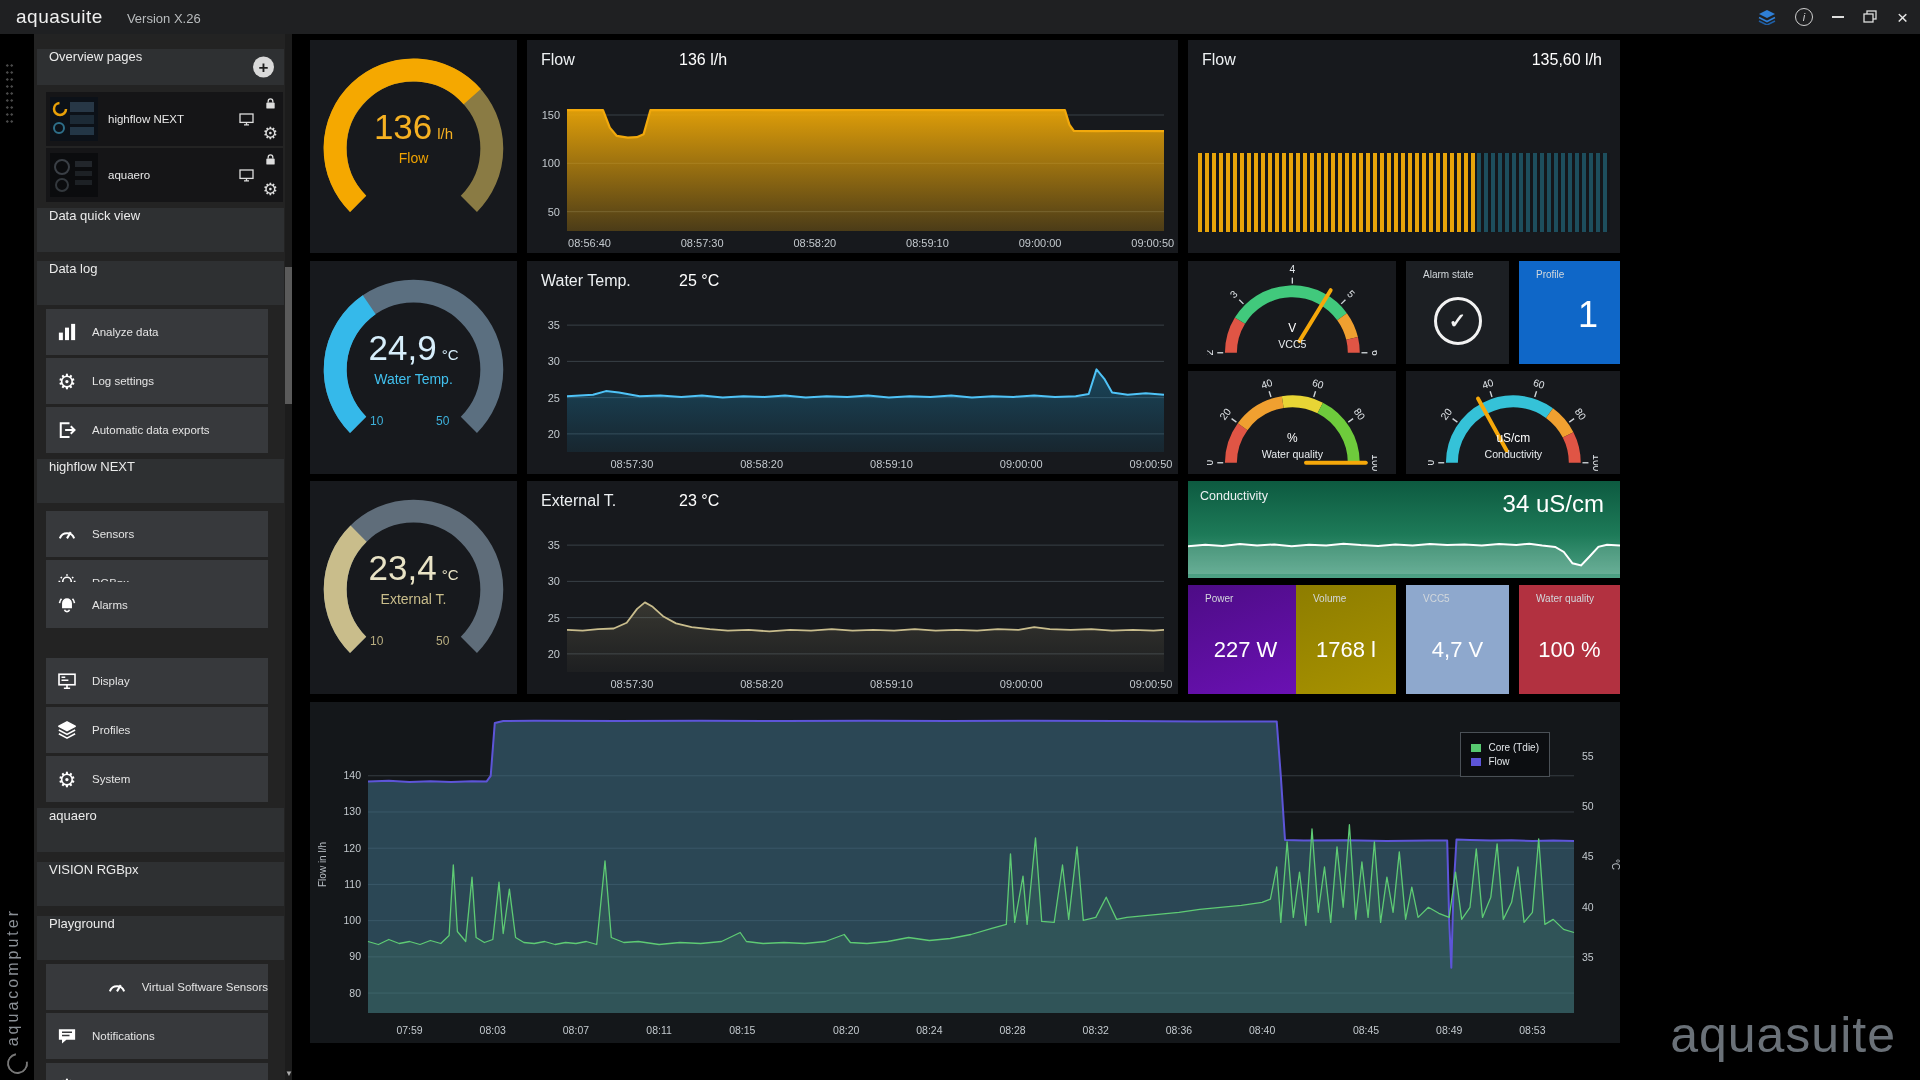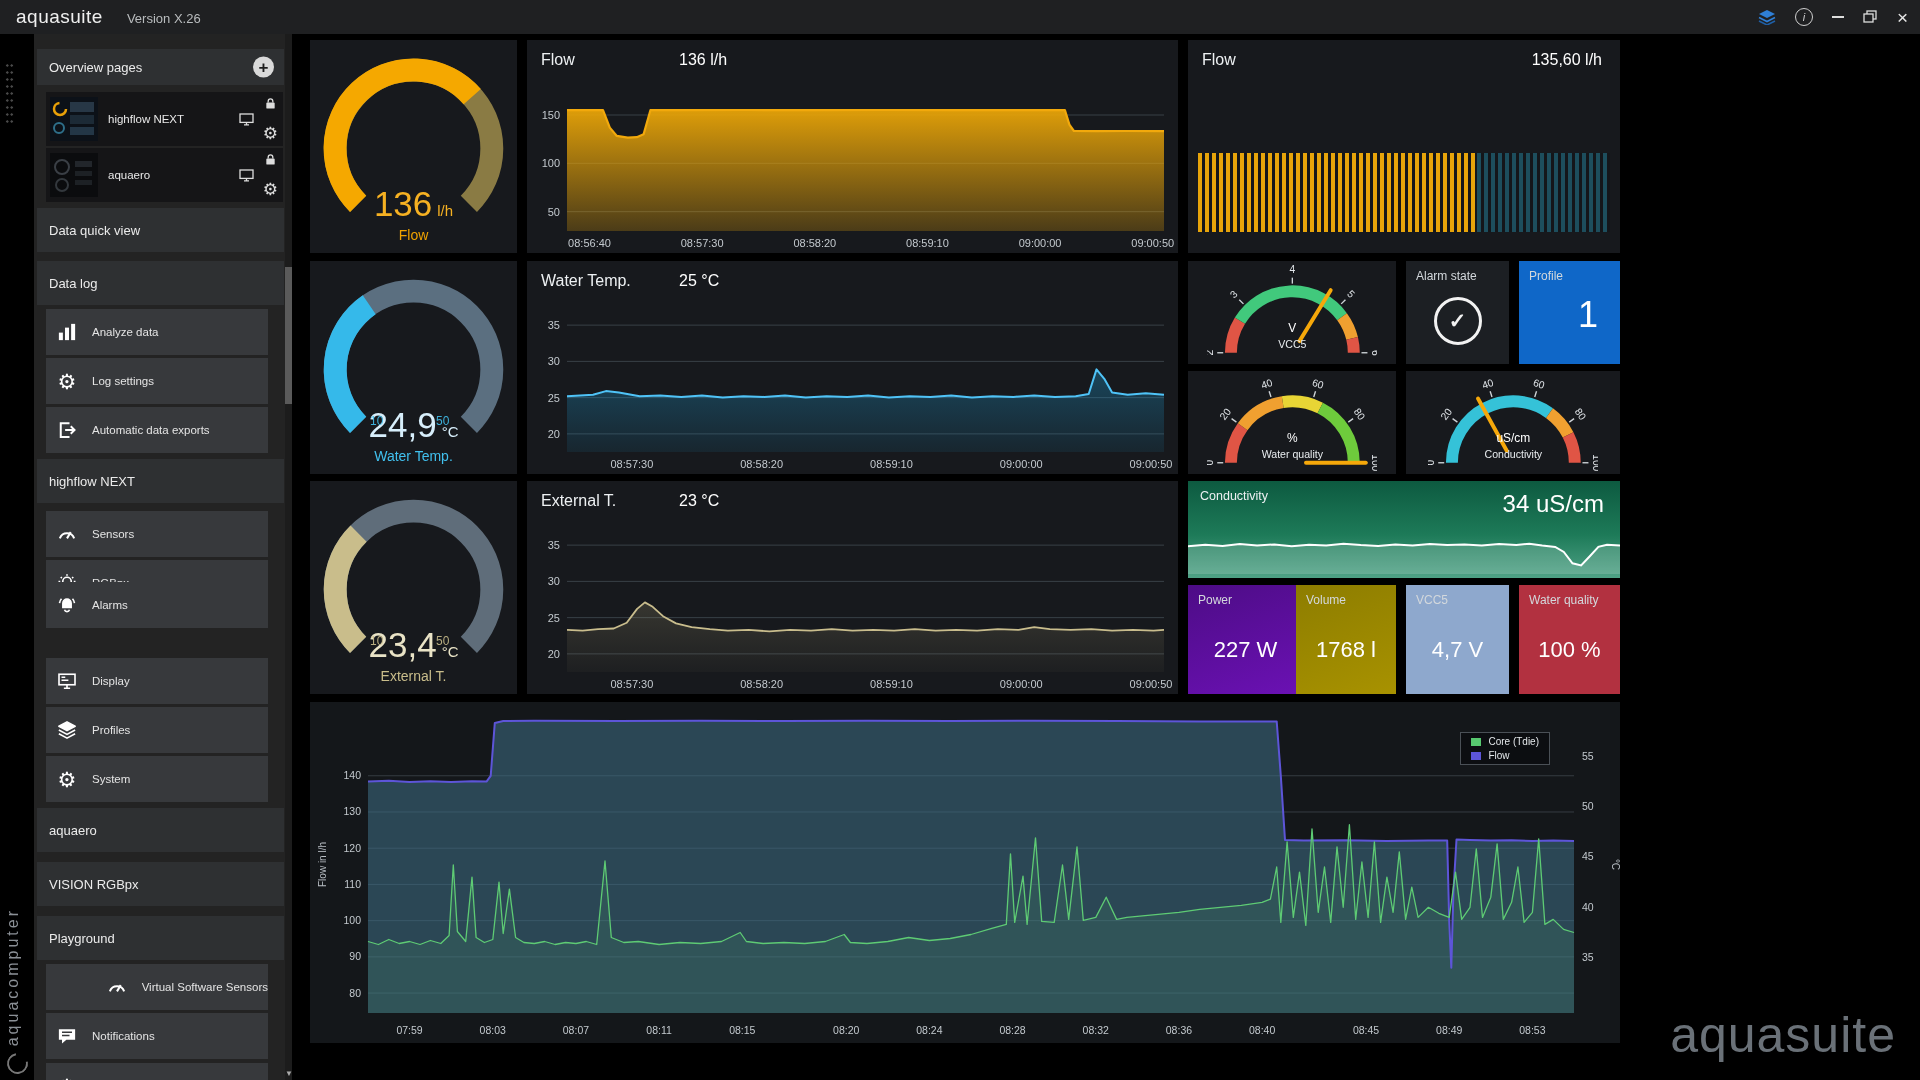--- a/index.html
+++ b/index.html
@@ -22,21 +22,21 @@
   #brand{position:absolute;left:0;top:34px;width:34px;height:1046px;background:#000}
   #brand .dots{position:absolute;left:5px;top:28px;width:9px;height:64px;
     background:radial-gradient(circle,#4a4a4a 1px,transparent 1.4px);background-size:4.5px 7px}
   .vtext{position:absolute;left:4px;bottom:34px;writing-mode:vertical-rl;transform:rotate(180deg);
     font-size:16px;letter-spacing:3px;color:#8b9096}
   .brand-logo{position:absolute;left:7px;bottom:6px;width:17px;height:17px;border:2.5px solid #777;
     border-radius:50%;border-top-color:transparent;transform:rotate(35deg)}
 
   
   #sidebar{position:absolute;left:34px;top:34px;width:258px;height:1046px;background:#232323;overflow:hidden}
-  .sb-header{position:absolute;left:3px;width:247px;height:44px;background:#2e3032;display:flex;align-items:center;cursor:pointer}
+  .sb-header{position:absolute;left:3px;width:247px;height:44px;background:#2e3032;display:flex;cursor:pointer}
   .sb-header.first{height:36px}
   .sbh-label{margin-left:12px;font-size:13px;color:#ebebeb}
   .sb-plus{position:absolute;right:10px;top:50%;transform:translateY(-50%);width:21px;height:21px;border-radius:50%;
     background:#d9d9d9;color:#1d1d1d;display:flex;align-items:center;justify-content:center;font-size:17px;font-weight:bold}
   .sb-item{position:absolute;left:12px;width:222px;height:46px;background:#37393c;display:flex;align-items:center;cursor:pointer}
   .sbi-icon{width:42px;display:flex;justify-content:center;align-items:center}
   .sbi-icon svg{width:20px;height:20px}
   .uni-gear{font-size:21px;color:#fff;line-height:1}
   .uni-gear.sm{font-size:17px;color:#ddd}
   .sbi-label{font-size:11.5px;color:#e4e4e4;margin-left:4px}
@@ -67,21 +67,21 @@
     background:linear-gradient(180deg,#0d5a40 0%,#1d7a58 55%,#4fa286 100%)}
   #t-power{left:1188px;top:585px;width:115px;height:109px;background:linear-gradient(160deg,#4d0c86,#6b11b4)}
   #t-volume{left:1296px;top:585px;width:100px;height:109px;background:linear-gradient(160deg,#8d7d00,#a89200)}
   #t-vcc5-tile{left:1406px;top:585px;width:103px;height:109px;background:#8ea8cd}
   #t-wq-tile{left:1519px;top:585px;width:101px;height:109px;background:#b23140}
   #t-main-chart{left:310px;top:702px;width:1310px;height:341px;background:#14171a}
 
   
   .ring{position:absolute;inset:8px}
   .ring svg{width:100%;height:100%}
-  .g-center{position:absolute;inset:0;display:flex;flex-direction:column;align-items:center;justify-content:flex-end;
+  .g-center{position:absolute;inset:0;display:flex;flex-direction:column;align-items:center;justify-content:center;
     transform:translateY(-10px);pointer-events:none}
   .g-vrow{display:flex;align-items:baseline}
   .gv{font-size:35px;color:var(--vcol)}
   .gu{font-size:15px;color:var(--vcol);margin-left:5px}
   .g-label{font-size:14px;color:var(--acc);margin-top:3px}
   .g-min,.g-max{position:absolute;bottom:46px;font-size:12px;color:var(--acc);opacity:.9}
   .g-min{left:60px}.g-max{left:126px}
 
   
   .tile-head{position:relative;height:40px}
@@ -92,36 +92,36 @@
 
   
   .stripe-wrap{position:absolute;left:10px;top:113px;width:412px;height:79px;display:flex}
   .stripe-fill{height:100%;background:repeating-linear-gradient(90deg,#e7a40a 0 4px,#14161a 4px 7px)}
   .stripe-rest{height:100%;flex:1;background:repeating-linear-gradient(90deg,#1d4e5d 0 4px,#14161a 4px 7px)}
 
   
   .dial{position:absolute;inset:3px 4px 1px 4px;display:flex;justify-content:center}
   .dial svg{height:100%}
 
-  .small-label{position:absolute;left:10px;top:8px;font-size:12px;color:#d3d8dc}
+  .small-label{position:absolute;left:17px;top:8px;font-size:10px;color:#d3d8dc}
   .alarm-circle{position:absolute;left:50%;top:58%;transform:translate(-50%,-50%);width:42px;height:42px;
     border:3px solid #f2f2f2;border-radius:50%;display:flex;align-items:center;justify-content:center}
   .chk{font-size:21px;color:#f2f2f2;font-weight:bold}
   .profile-num{position:absolute;right:22px;top:52%;transform:translateY(-50%);font-size:36px;color:#fff}
 
   #t-cond-tile .tile-title{font-size:12.5px;top:8px;left:12px}
   .cond-value{position:absolute;right:16px;top:9px;font-size:24px;color:#fff}
   .spark{position:absolute;left:0;right:0;top:36px;bottom:4px}
   .spark svg{width:100%;height:100%}
 
   .kpi-value{position:absolute;left:0;right:0;top:48%;text-align:center;font-size:22px;color:#fff}
 
   .chart-full{position:absolute;inset:0}
   .legend{position:absolute;right:70px;top:30px;background:rgba(12,14,16,.92);border:1px solid #4a5056;
-    padding:3px 10px;display:flex;flex-direction:column;gap:3px}
+    padding:9px 10px;display:flex;flex-direction:column;gap:3px}
   .lg-row{display:flex;align-items:center;gap:7px}
   .lg-chip{width:10px;height:8px}
   .lg-label{font-size:10px;color:#e3e7ea}
 
   #watermark{position:absolute;right:24px;bottom:16px;font-size:50px;color:#6a7178;letter-spacing:1px}
 </style>
 </head>
 <body>
 
 <div id="titlebar">

